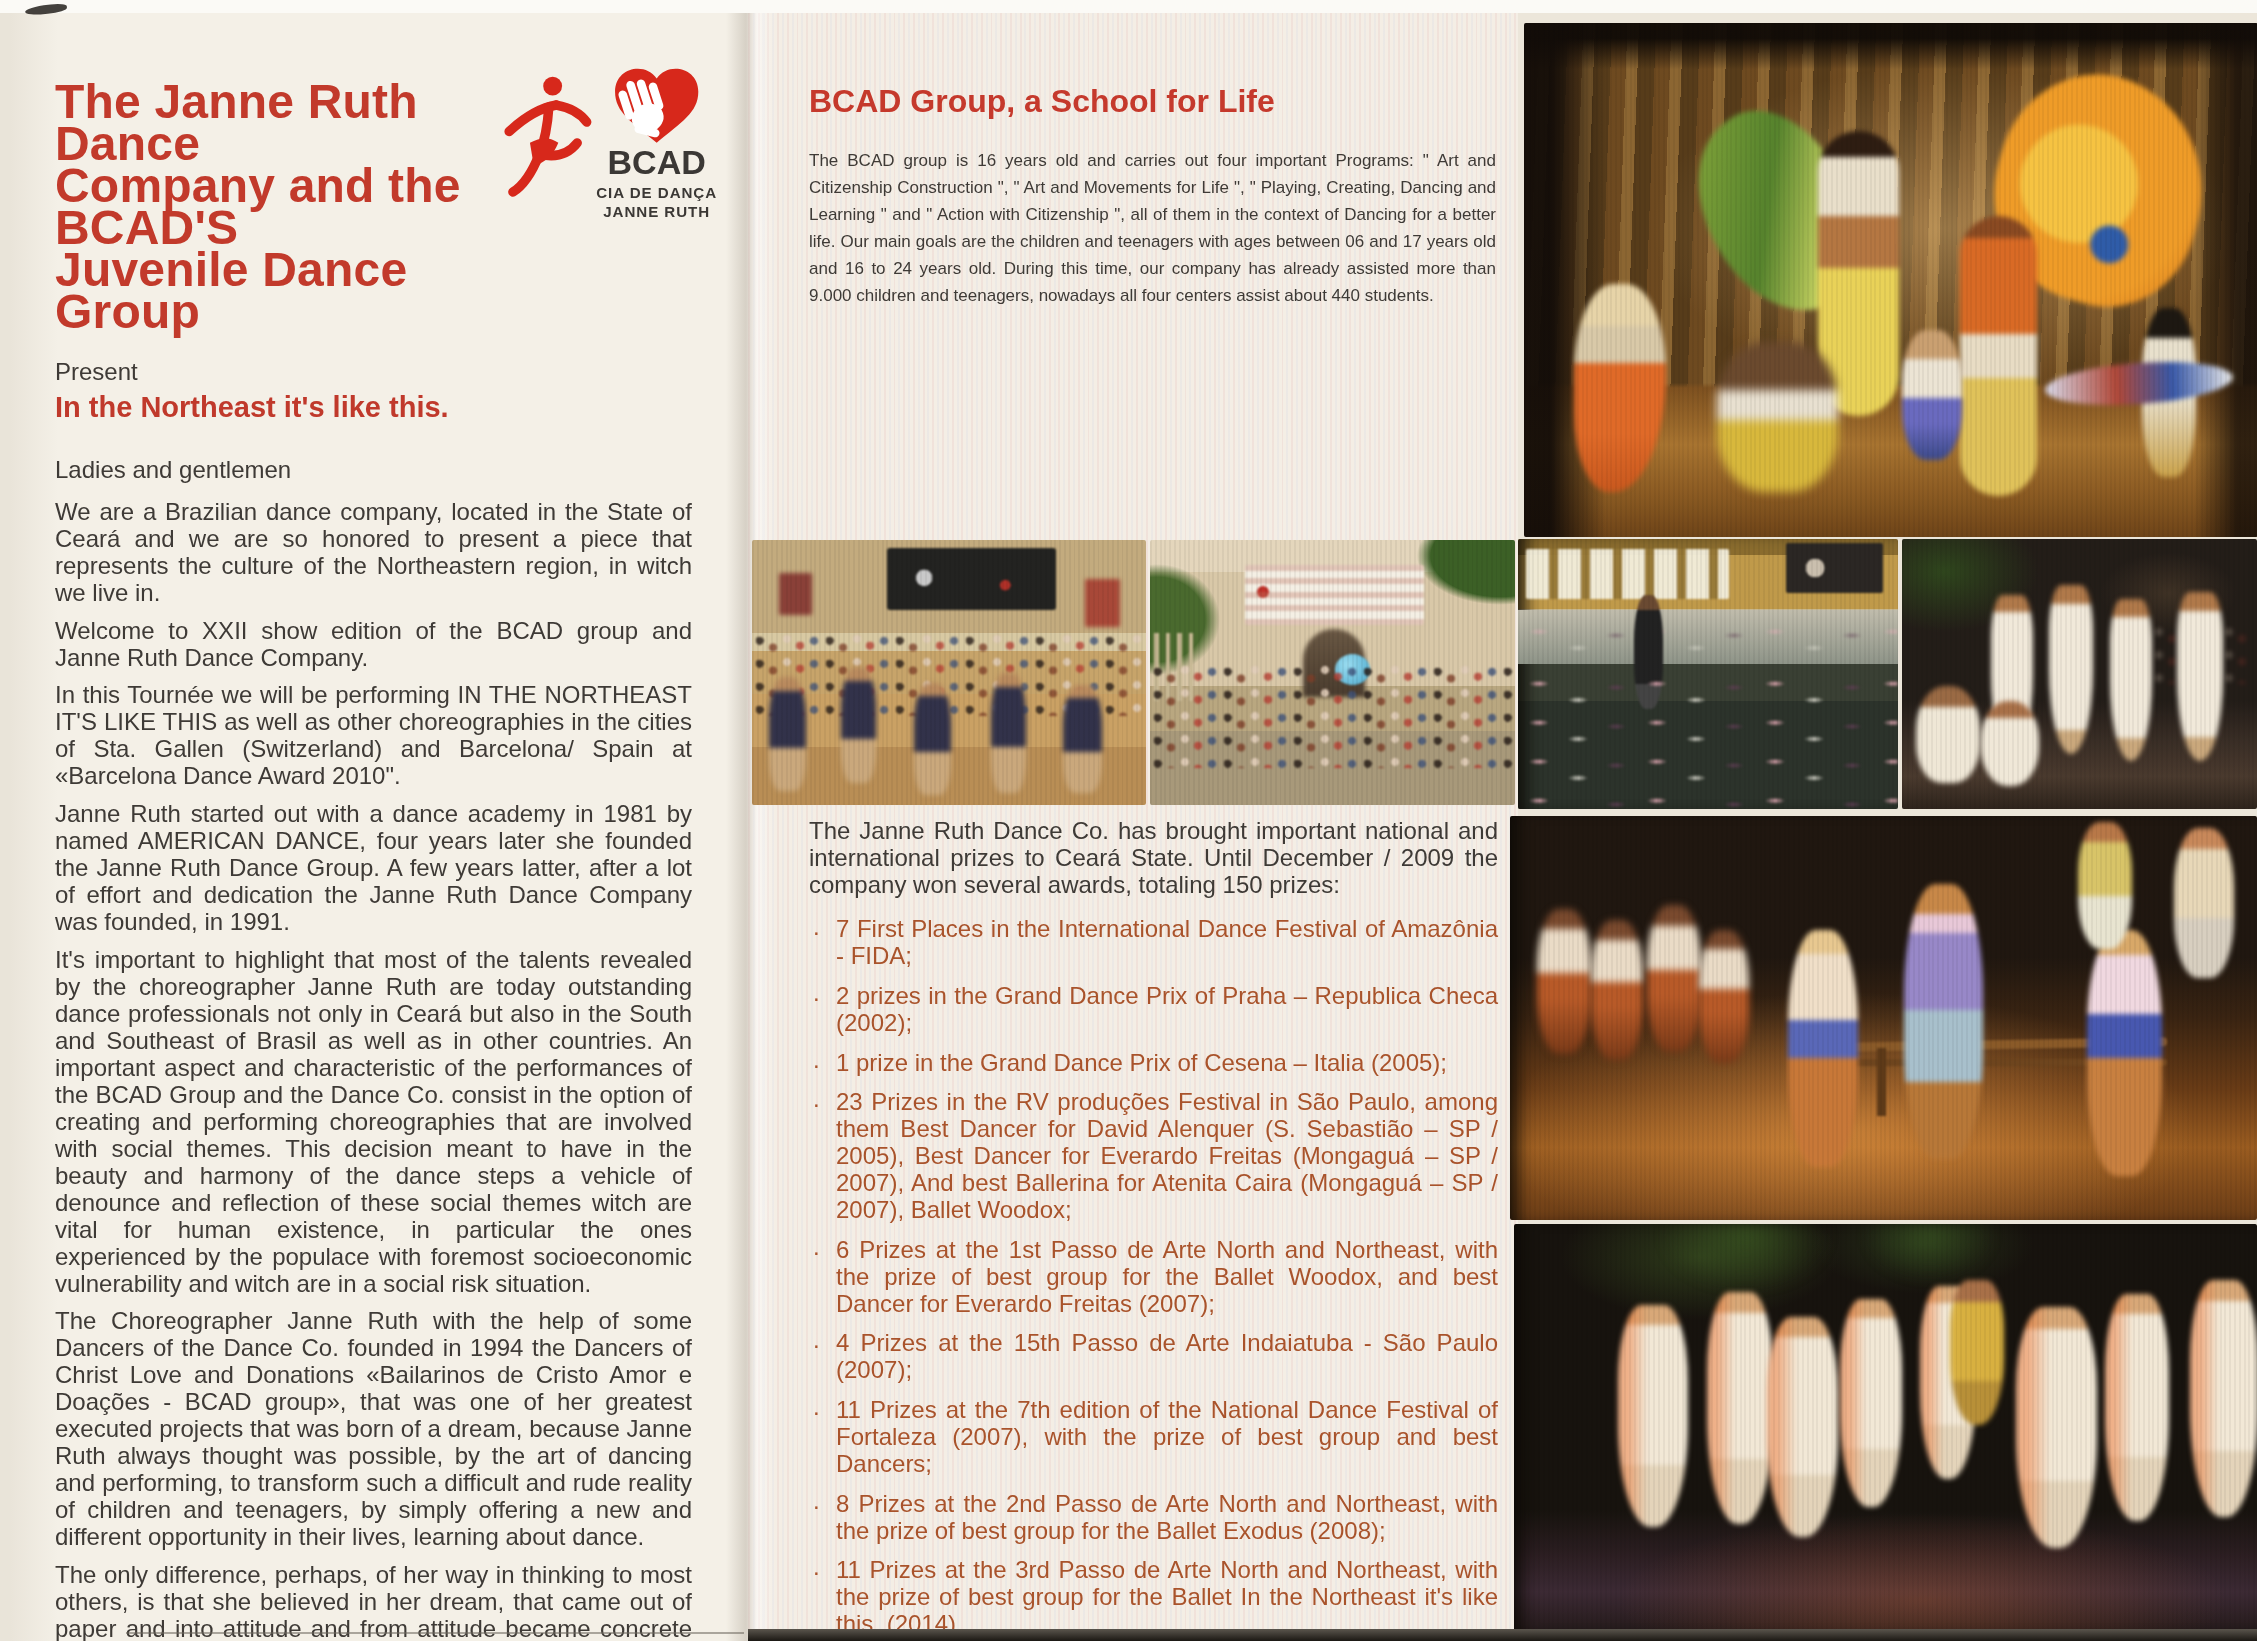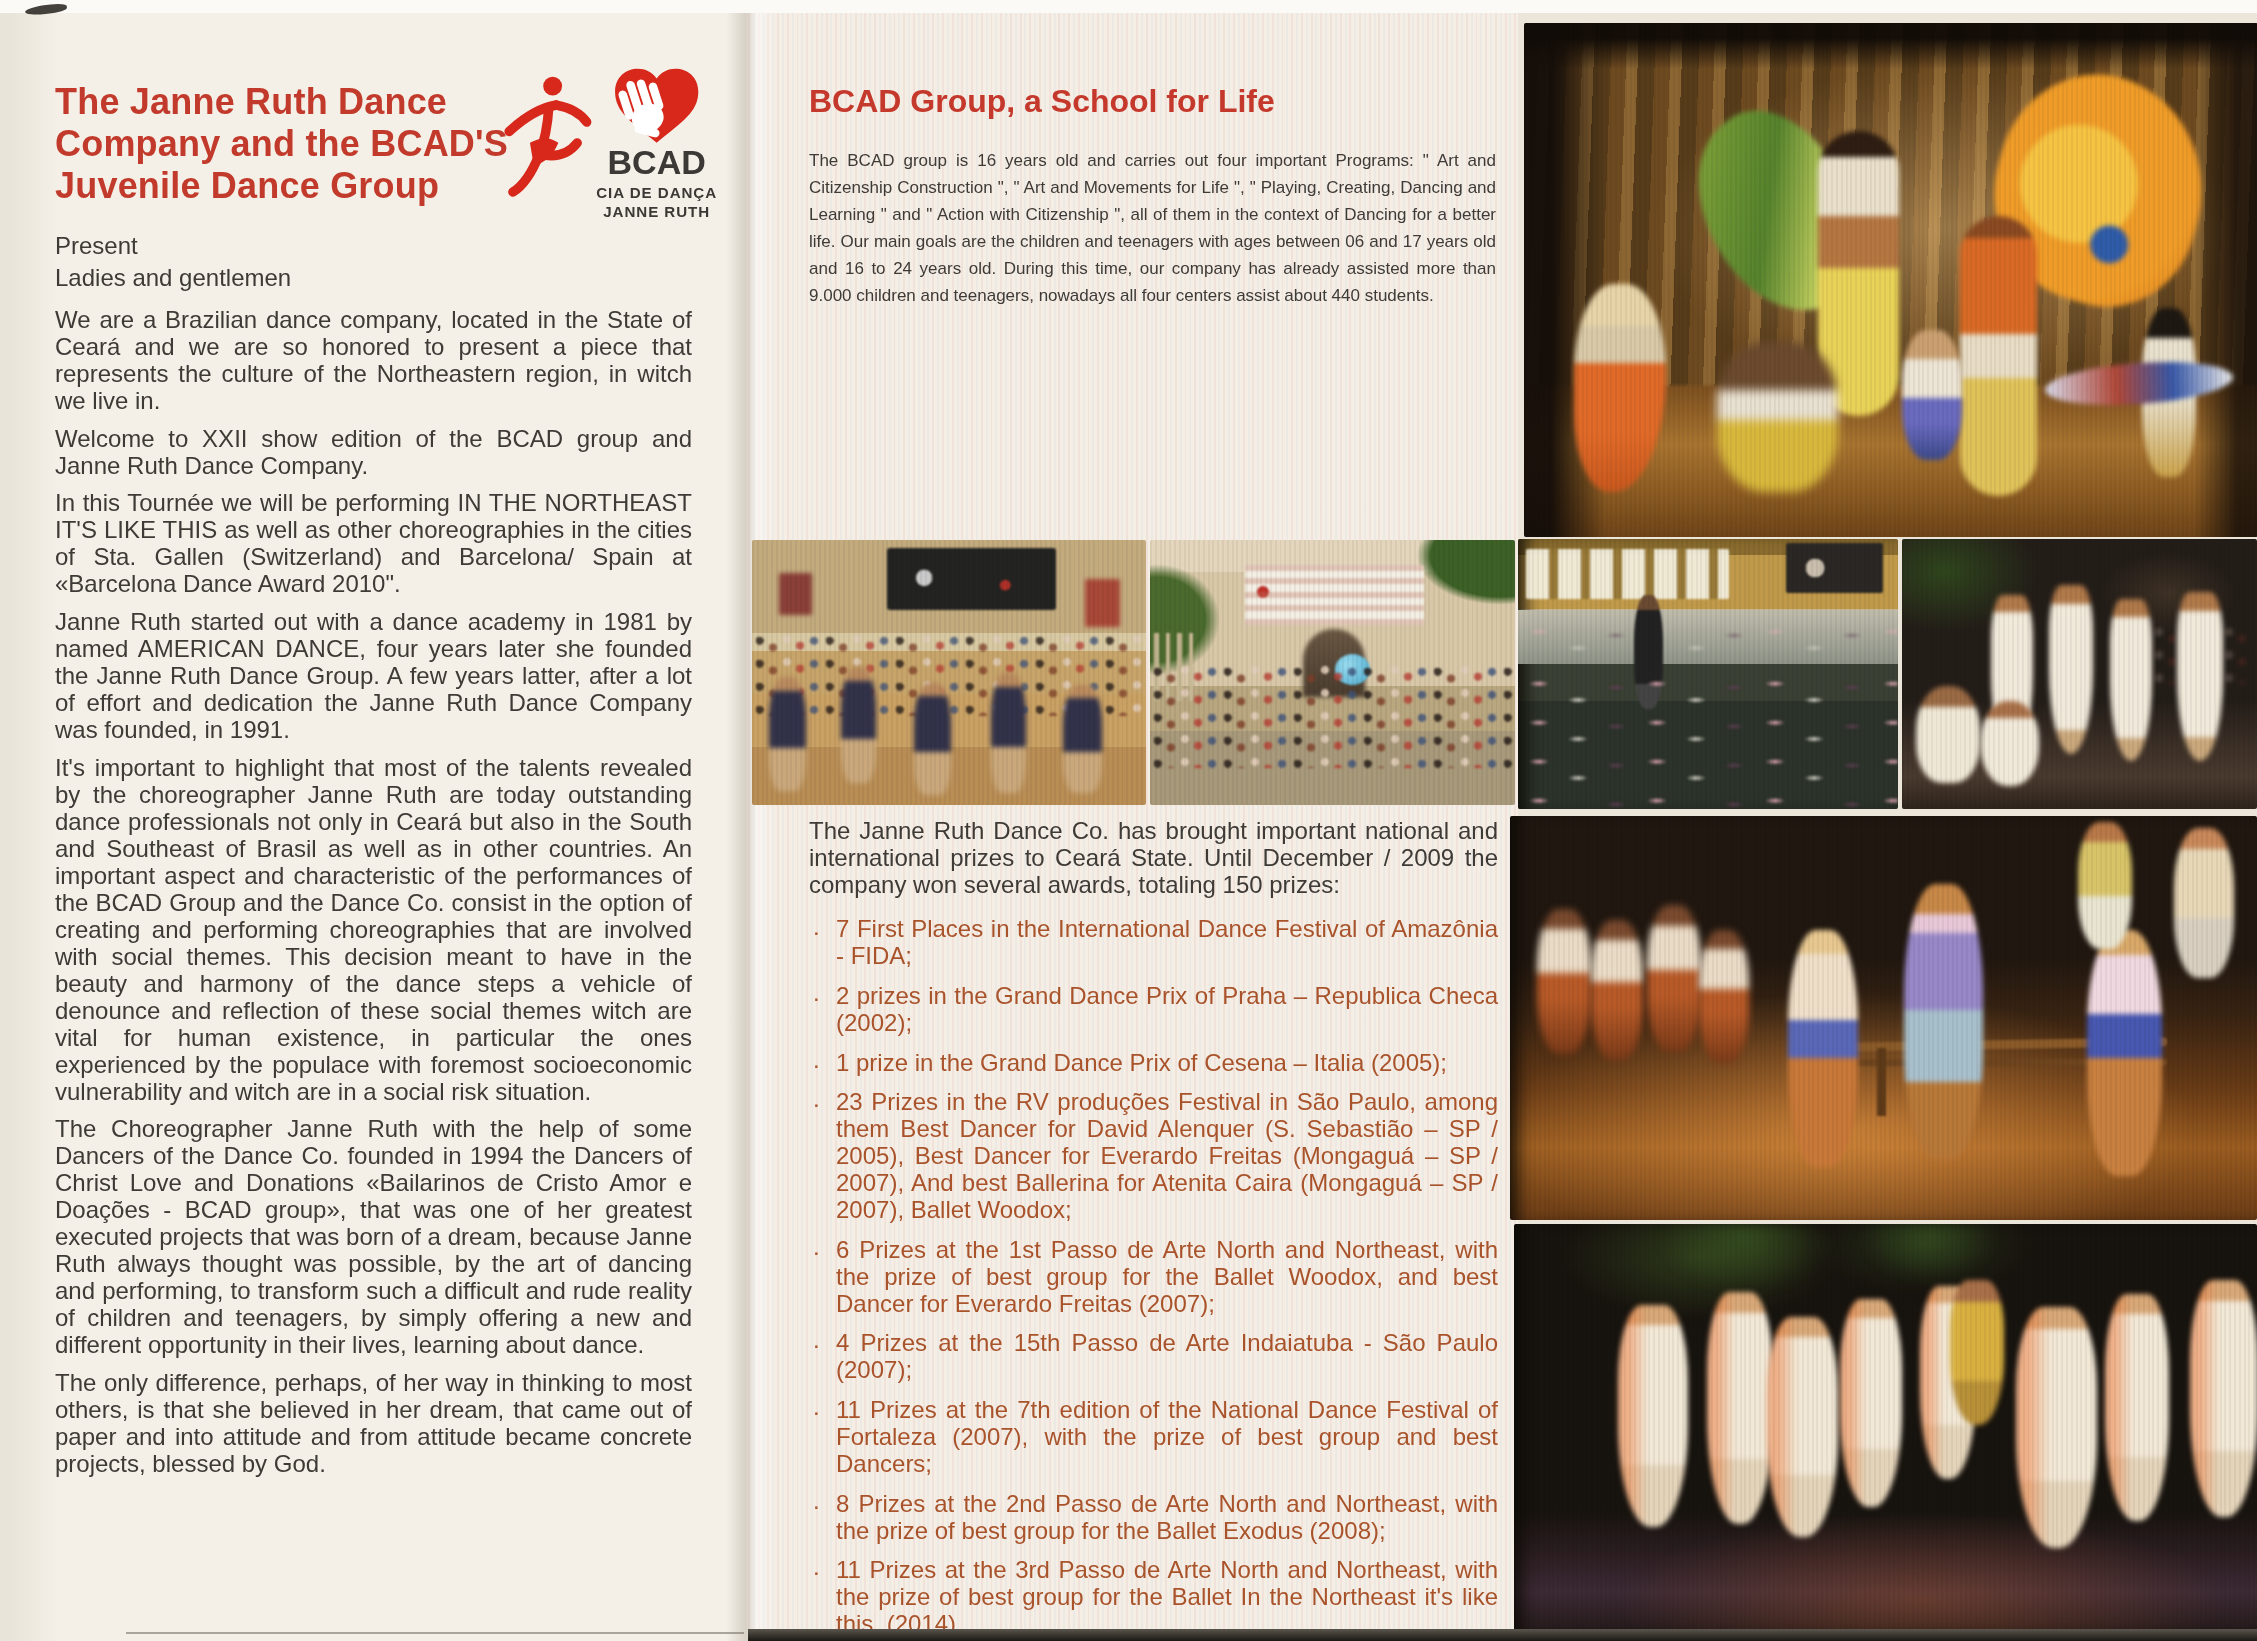--- a/index.html
+++ b/index.html
@@ -17,21 +17,21 @@
   .right-paper{position:absolute;left:1518px;top:12.6px;width:740px;height:1629px;background:#ece6da;}
   .fold{position:absolute;left:726px;top:12.6px;width:50px;height:1629px;
         background:linear-gradient(90deg,rgba(80,65,45,0),rgba(80,65,45,.18) 40%,rgba(255,255,255,.5) 62%,rgba(80,65,45,0));}
   .bottom-dark{position:absolute;left:748px;top:1629px;width:1509px;height:12.6px;
                background:linear-gradient(180deg,#5a554d,#16130f);}
   .left-hairline{position:absolute;left:126px;top:1632px;width:618px;height:1.9px;background:rgba(110,104,94,.55);}
 
   
   .left-content{position:absolute;left:55px;top:81px;width:637px;color:#3e3a36;
                 font-size:24px;line-height:27px;text-align:justify;}
-  .doc-title{margin:0 0 25px;width:462px;font-size:36px;line-height:42px;font-weight:bold;
+  .doc-title{margin:0 0 25px;width:462px;font-size:48px;line-height:42px;font-weight:bold;
              color:#c23a2b;white-space:pre-line;text-align:left;letter-spacing:0.2px;}
   .present{margin:0 0 4.8px;text-align:left;}
   .show-title{margin:0 0 31px;font-size:29px;line-height:35px;font-weight:bold;color:#c0392b;text-align:left;}
   .salutation{margin:0 0 15.4px;text-align:left;}
   .para{margin:0 0 10.6px;}
   .mid-heading{position:absolute;left:809px;top:83px;width:687px;margin:0;
                font-size:32px;line-height:37px;font-weight:bold;color:#c5392c;}
   .mid-text{position:absolute;left:809px;top:147px;width:687px;color:#3e3a36;
             font-size:17px;line-height:27px;text-align:justify;}
   .mid-text .para{margin:0 0 13.5px;}
@@ -102,20 +102,21 @@
   <div class="mid-paper"></div>
   <div class="right-paper"></div>
   <div class="fold"></div>
   <div class="pen-mark"></div>
 
   <div class="left-content">
     <h1 class="doc-title">The Janne Ruth Dance
 Company and the BCAD'S
 Juvenile Dance Group</h1>
     <p class="present">Present</p>
+    <h2 class="show-title">In the Northeast it's like this.</h2>
     <p class="salutation">Ladies and gentlemen</p>
     <p class="para">We are a Brazilian dance company, located in the State of Ceará and we are so honored to present a piece that represents the culture of the Northeastern region, in witch we live in.</p>
     <p class="para">Welcome to XXII show edition of the BCAD group and Janne Ruth Dance Company.</p>
     <p class="para">In this Tournée we will be performing IN THE NORTHEAST IT'S LIKE THIS as well as other choreographies in the cities of Sta. Gallen (Switzerland) and Barcelona/ Spain at «Barcelona Dance Award 2010".</p>
     <p class="para">Janne Ruth started out with a dance academy in 1981 by named AMERICAN DANCE, four years later she founded the Janne Ruth Dance Group. A few years latter, after a lot of effort and dedication the Janne Ruth Dance Company was founded, in 1991.</p>
     <p class="para">It's important to highlight that most of the talents revealed by the choreographer Janne Ruth are today outstanding dance professionals not only in Ceará but also in the South and Southeast of Brasil as well as in other countries. An important aspect and characteristic of the performances of the BCAD Group and the Dance Co. consist in the option of creating and performing choreographies that are involved with social themes. This decision meant to have in the beauty and harmony of the dance steps a vehicle of denounce and reflection of these social themes witch are vital for human existence, in particular the ones experienced by the populace with foremost socioeconomic vulnerability and witch are in a social risk situation.</p>
     <p class="para">The Choreographer Janne Ruth with the help of some Dancers of the Dance Co. founded in 1994 the Dancers of Christ Love and Donations «Bailarinos de Cristo Amor e Doações - BCAD group», that was one of her greatest executed projects that was born of a dream, because Janne Ruth always thought was possible, by the art of dancing and performing, to transform such a difficult and rude reality of children and teenagers, by simply offering a new and different opportunity in their lives, learning about dance.</p>
     <p class="para">The only difference, perhaps, of her way in thinking to most others, is that she believed in her dream, that came out of paper and into attitude and from attitude became concrete projects, blessed by God.</p>
   </div>
 

